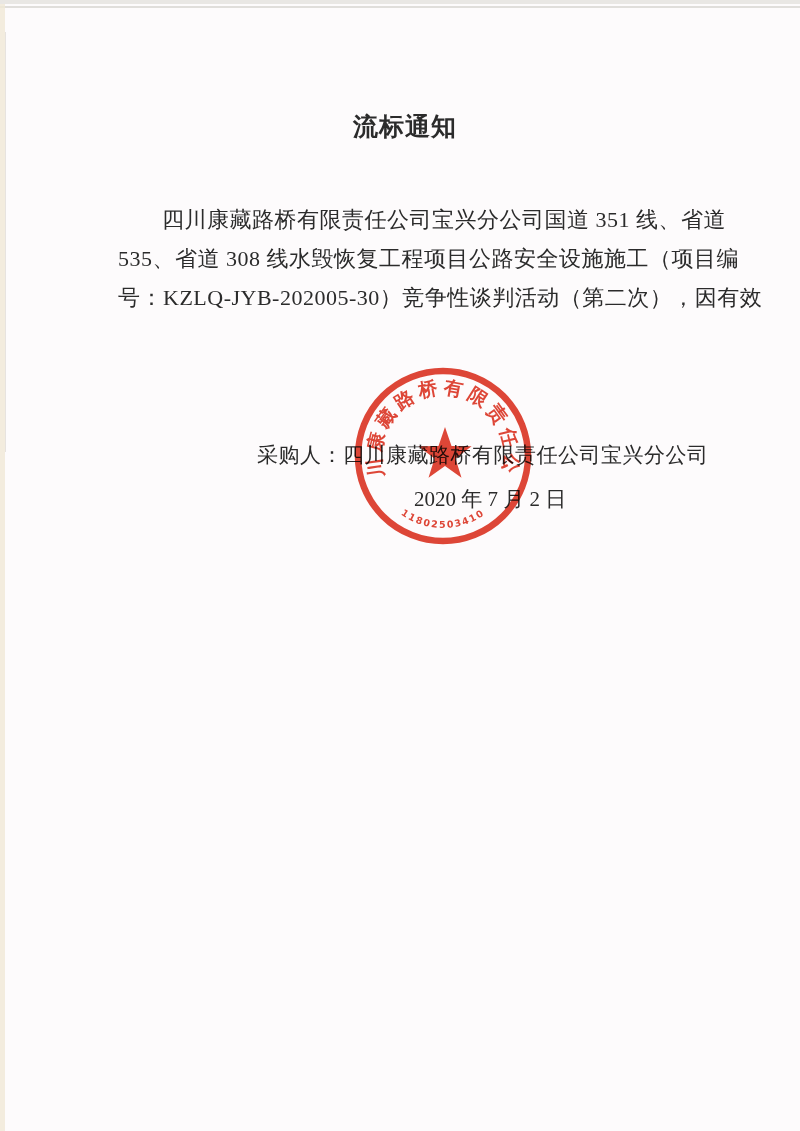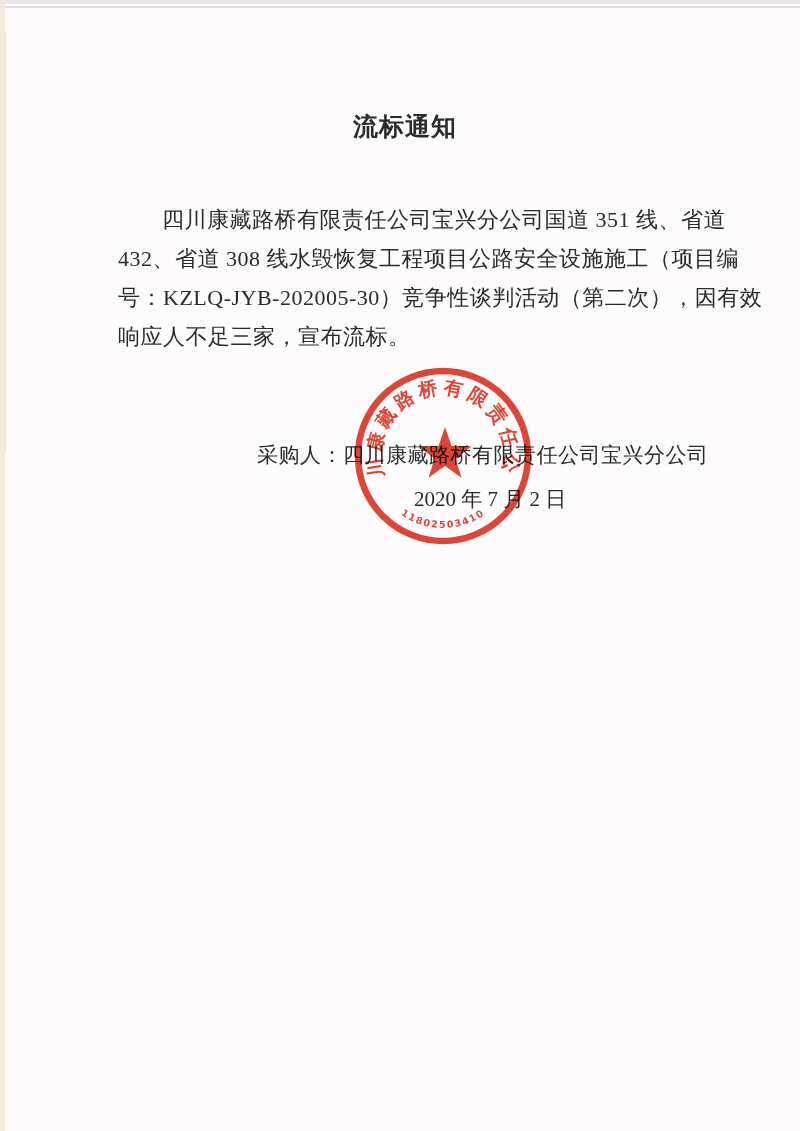--- a/index.html
+++ b/index.html
@@ -111,23 +111,22 @@
 
   <div class="scan-edge-top"></div>
   <div class="scan-edge-left"></div>
   <div class="scan-edge-left-line"></div>
 
   <div class="doc-title">流标通知</div>
 
 
   <div class="body-text">
     <div class="body-line indent">四川康藏路桥有限责任公司宝兴分公司国道 351 线、省道</div>
-    <div class="body-line">432、省道 308 线水毁恢复工程项目公路安全设施施工（项目编</div>
+    <div class="body-line">535、省道 308 线水毁恢复工程项目公路安全设施施工（项目编</div>
     <div class="body-line">号：KZLQ-JYB-202005-30）竞争性谈判活动（第二次），因有效</div>
-    <div class="body-line">响应人不足三家，宣布流标。</div>
   </div>
 
   <div class="signature-line">采购人：四川康藏路桥有限责任公司宝兴分公司</div>
 
   <div class="date-line">2020 年 7 月 2 日</div>
 
   <svg class="seal" viewBox="0 0 186 186" xmlns="http://www.w3.org/2000/svg">
 
     <circle cx="93" cy="92" r="85" fill="none" stroke="#dd3726" stroke-width="6.5"></circle>
 

